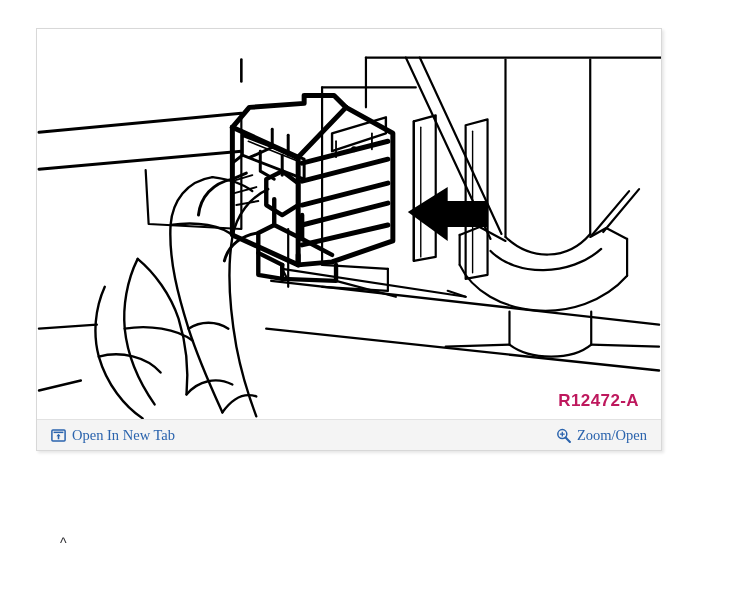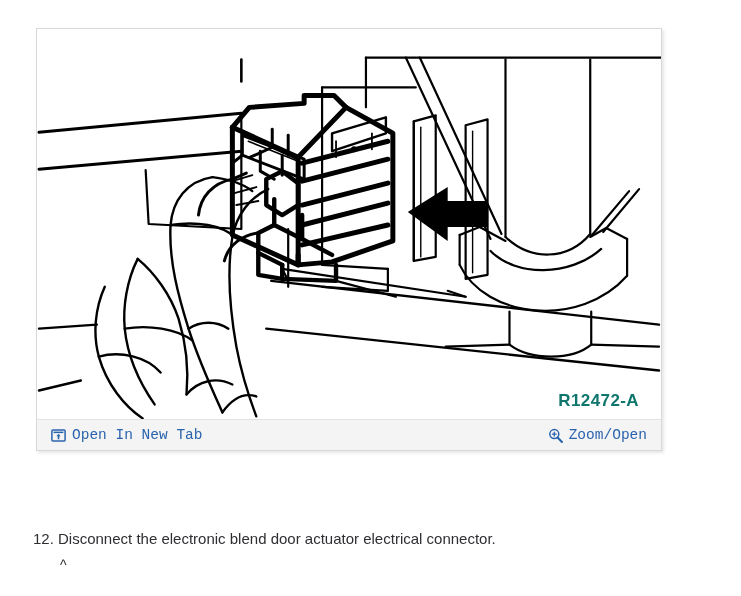--- a/index.html
+++ b/index.html
@@ -44,21 +44,21 @@
   }
 
   .figure-code {
     position: absolute;
     right: 22px;
     bottom: 8px;
     font-family: "Liberation Sans", sans-serif;
     font-size: 17px;
     font-weight: bold;
     letter-spacing: 0.4px;
-    color: #0f766e;
+    color: #be185d;
     user-select: none;
   }
 
   
   .figure-toolbar {
     height: 31px;
     background: #f4f4f4;
     border-top: 1px solid #e2e2e2;
     display: flex;
     align-items: center;
@@ -66,21 +66,21 @@
     padding: 0 14px 0 14px;
     box-sizing: border-box;
   }
 
   .tool-link {
     display: inline-flex;
     align-items: center;
     gap: 6px;
     color: #2a63ad;
     font-size: 14.5px;
-    font-family: Liberation Mono, monospace;
+    font-family: Liberation Serif, serif;
     text-decoration: none;
     cursor: pointer;
     line-height: 1;
     white-space: nowrap;
   }
 
   .tool-icon {
     display: inline-block;
     width: 15px;
     height: 15px;
@@ -280,17 +280,16 @@
           <path d="M6.3 3.7 L6.3 8.5 M3.9 6.1 L8.7 6.1" stroke="#2a63ad" stroke-width="1.3"></path>
         </svg>
       </span>
       <span class="tool-link-label">Zoom/Open</span>
     </a>
 
   </div>
 </div>
 
 <div class="steps">
-  <div class="step-main">12. Disconnect the electronic blend door actuator electrical connector.</div>
   <div class="step-sub">
     <span class="step-sub-marker">^</span>
   </div>
 </div>
 
 </body></html>

